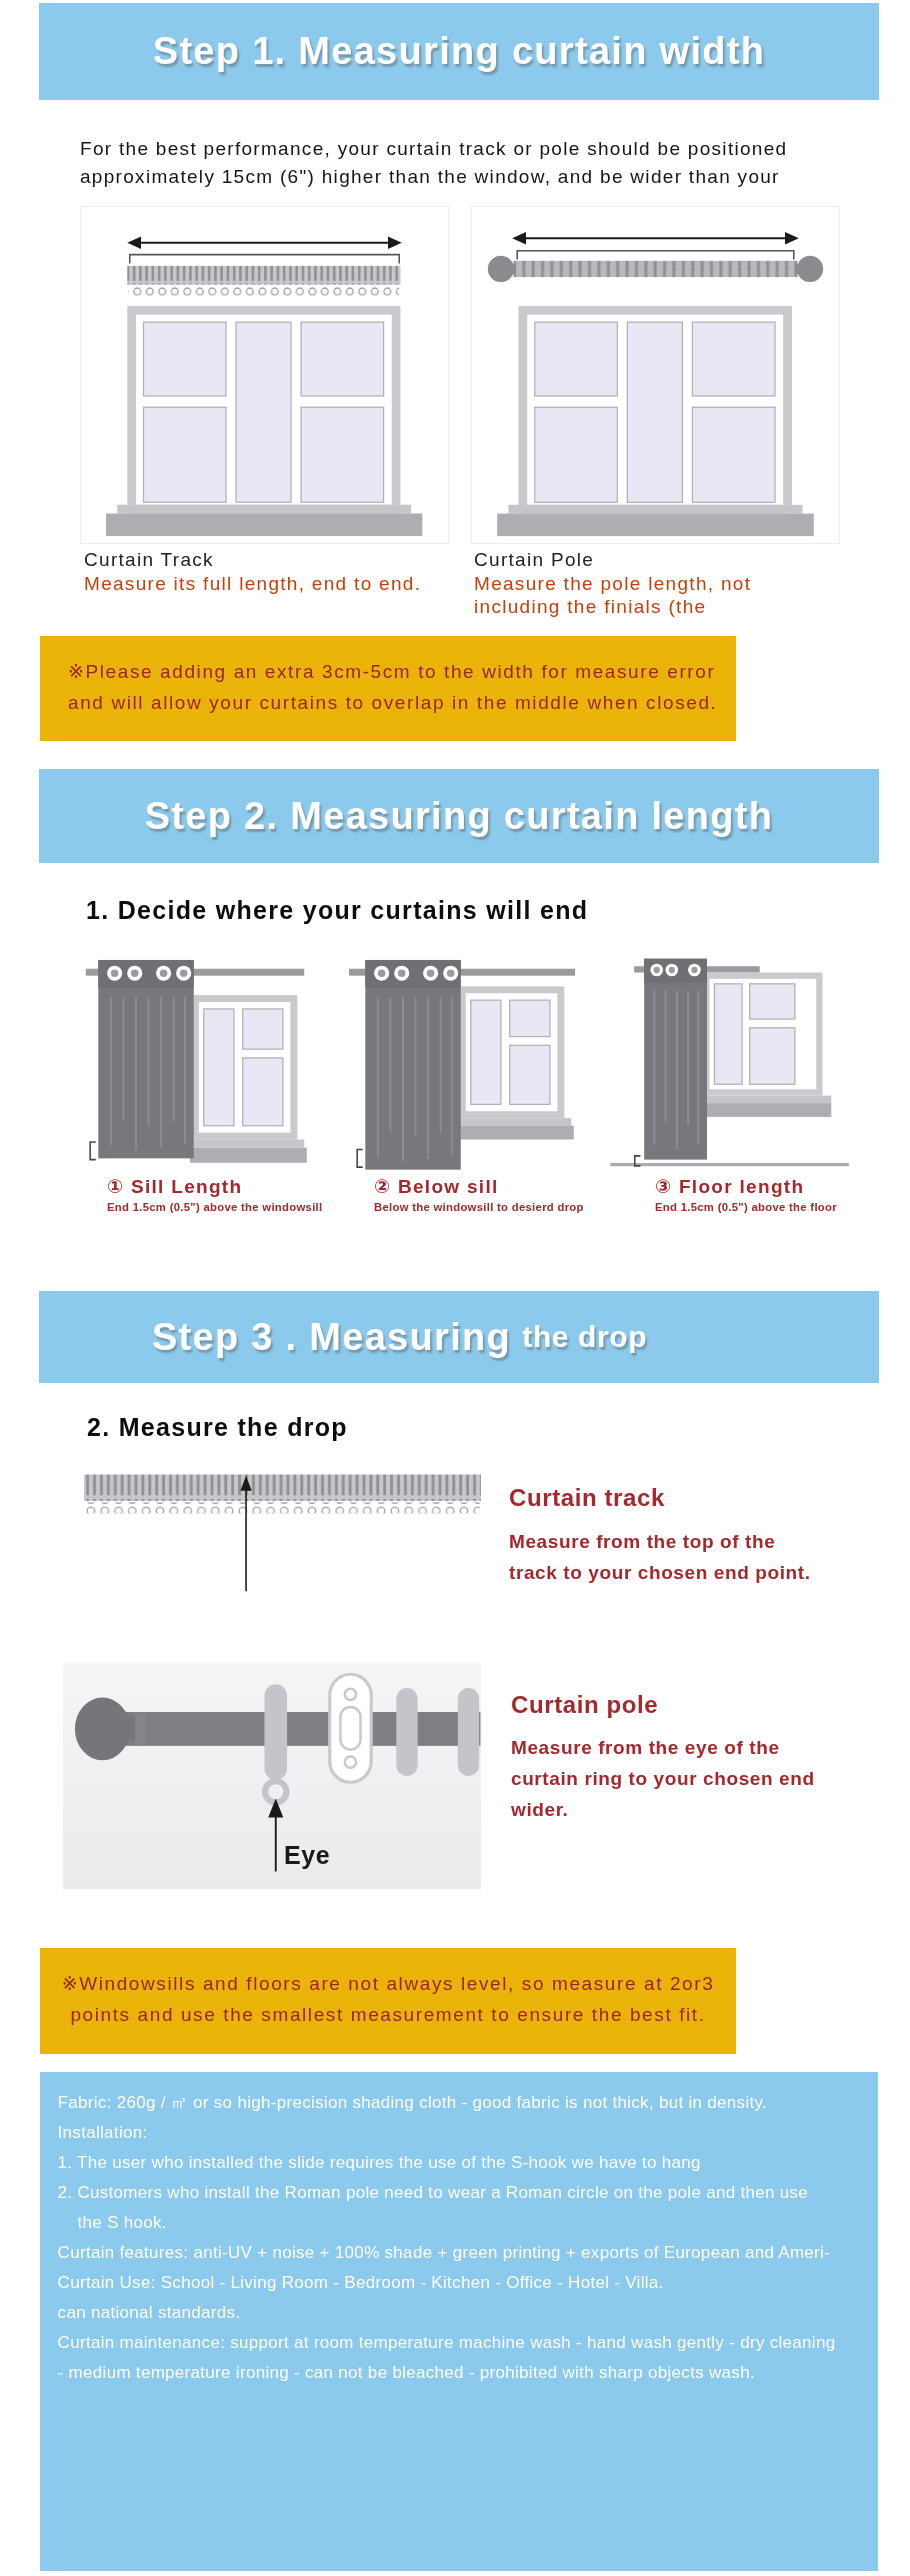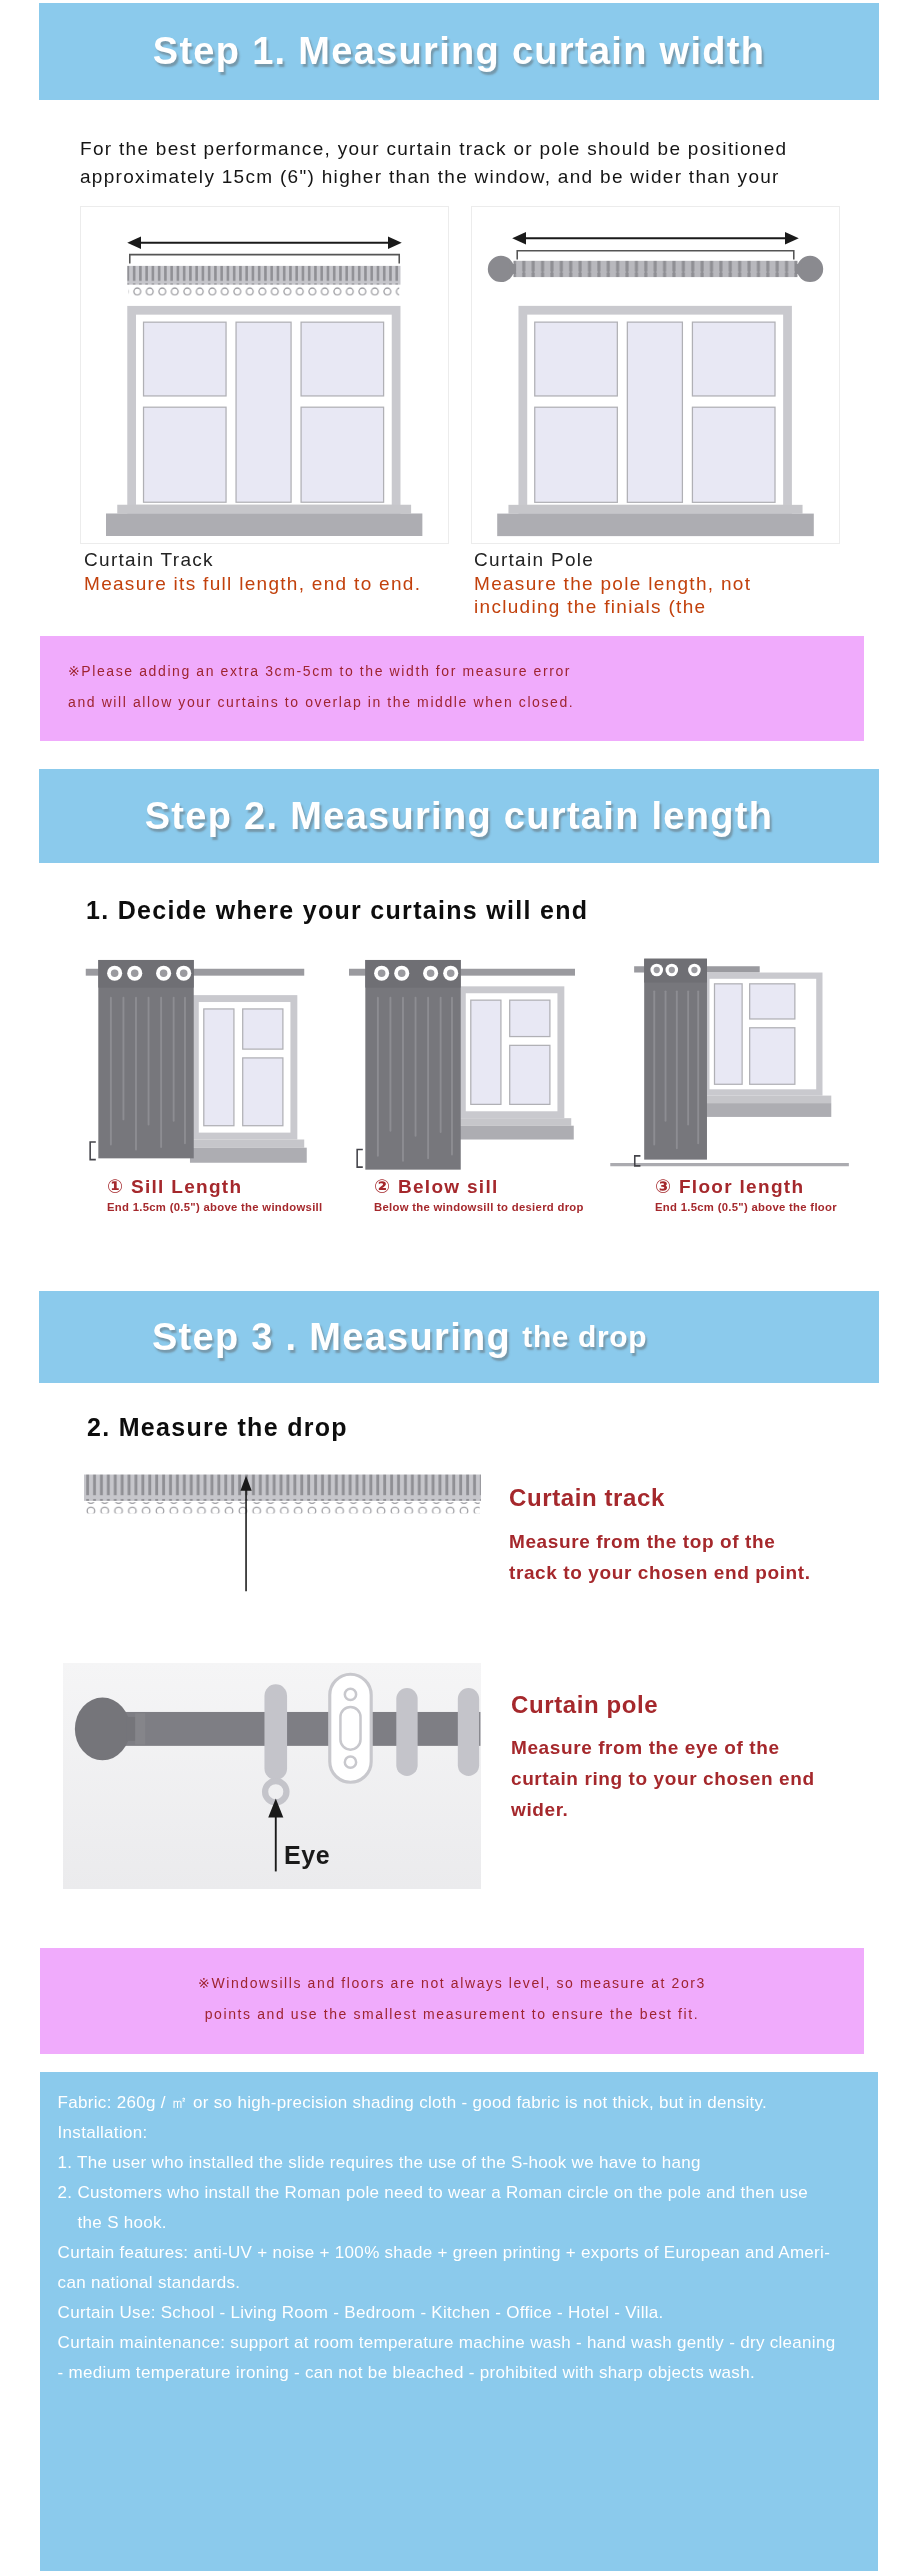--- a/index.html
+++ b/index.html
@@ -14,22 +14,22 @@
   .banner-sub{font-size:30px;margin-left:11.3px;letter-spacing:0.6px;}
 
   .intro{position:absolute;left:80px;top:135px;font-size:19px;letter-spacing:1.3px;line-height:28px;color:#151515;}
 
   .illus-box{position:absolute;top:206px;height:338px;background:#ffffff;border:1.3px solid #ececec;box-sizing:border-box;}
   .illus-box svg{display:block;width:100%;height:100%;}
 
   .cap-title{position:absolute;font-size:19px;letter-spacing:1.3px;color:#222;line-height:23px;}
   .cap-desc{position:absolute;font-size:19px;letter-spacing:1.3px;color:#c2410c;line-height:23px;}
 
-  .note{position:absolute;left:40px;width:824px;background:#f0abfc;color:#9E2430;
-        font-size:14px;letter-spacing:1.6px;line-height:31px;box-sizing:border-box;}
+  .note{position:absolute;left:40px;width:696px;background:#eab308;color:#9E2430;
+        font-size:19px;letter-spacing:1.6px;line-height:31px;box-sizing:border-box;}
   .note1{top:636px;height:105px;padding:20px 12.6px 0 28px;}
   .note2{top:1948px;height:106px;padding:20px 12.6px 0 12.6px;text-align:center;}
 
   .black-heading{position:absolute;font-weight:bold;font-size:25px;letter-spacing:1.3px;color:#0d0d0d;}
 
   .c-label{position:absolute;font-weight:bold;font-size:19px;letter-spacing:1.3px;color:#A5282C;}
   .c-sub{position:absolute;font-weight:bold;font-size:11.3px;letter-spacing:0.3px;color:#A5282C;}
 
   .red-heading{position:absolute;font-weight:bold;font-size:24px;letter-spacing:0.6px;color:#A5282C;}
   .red-desc{position:absolute;font-weight:bold;font-size:19px;letter-spacing:0.6px;line-height:31px;color:#A5282C;}
@@ -315,20 +315,20 @@
     <div>points and use the smallest measurement to ensure the best fit.</div>
   </div>
 
   <div class="footer">
     <div class="fline">Fabric: 260g / ㎡ or so high-precision shading cloth - good fabric is not thick, but in density.</div>
     <div class="fline">Installation:</div>
     <div class="fline">1. The user who installed the slide requires the use of the S-hook we have to hang</div>
     <div class="fline">2. Customers who install the Roman pole need to wear a Roman circle on the pole and then use</div>
     <div class="fline indent">the S hook.</div>
     <div class="fline">Curtain features: anti-UV + noise + 100% shade + green printing + exports of European and Ameri-</div>
+    <div class="fline">Curtain Use: School - Living Room - Bedroom - Kitchen - Office - Hotel - Villa.</div>
     <div class="fline">can national standards.</div>
-    <div class="fline">Curtain Use: School - Living Room - Bedroom - Kitchen - Office - Hotel - Villa.</div>
     <div class="fline">Curtain maintenance: support at room temperature machine wash - hand wash gently - dry cleaning</div>
     <div class="fline">- medium temperature ironing - can not be bleached - prohibited with sharp objects wash.</div>
   </div>
 
 </div>
 
 
 </body></html>

